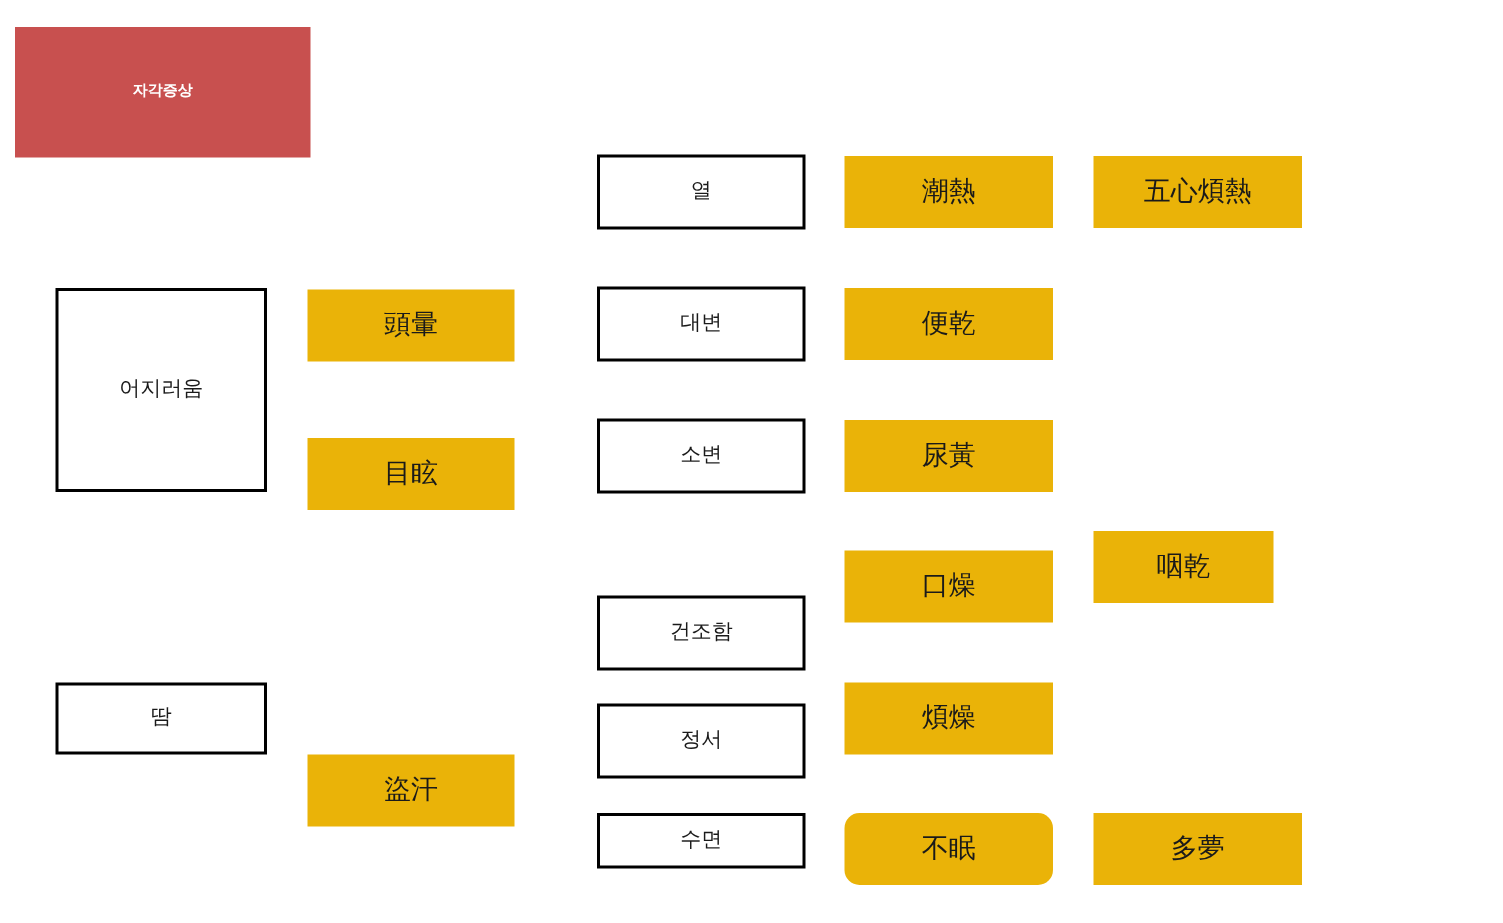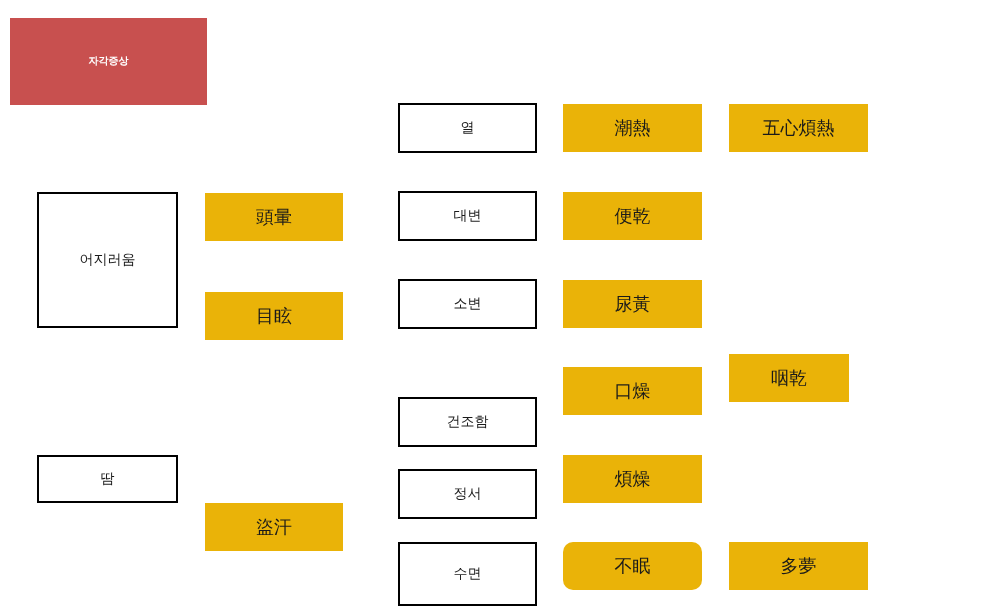--- a/index.html
+++ b/index.html
@@ -67,16 +67,16 @@
     <div class="node pink" style="left: 729px; top: 104px; width: 139px; height: 48px;">五心煩熱</div>
     <div class="node outline" style="left: 398px; top: 191px; width: 139px; height: 50px;">대변</div>
     <div class="node pink" style="left: 563px; top: 192px; width: 139px; height: 48px;">便乾</div>
     <div class="node outline" style="left: 398px; top: 279px; width: 139px; height: 50px;">소변</div>
     <div class="node pink" style="left: 563px; top: 280px; width: 139px; height: 48px;">尿黃</div>
     <div class="node outline" style="left: 398px; top: 355px; width: 139px; height: 50px; margin-top: 42px;">건조함</div>
     <div class="node pink" style="left: 563px; top: 367px; width: 139px; height: 48px;">口燥</div>
     <div class="node pink" style="left: 729px; top: 354px; width: 120px; height: 48px;">咽乾</div>
     <div class="node outline" style="left: 398px; top: 469px; width: 139px; height: 50px;">정서</div>
     <div class="node pink" style="left: 563px; top: 455px; width: 139px; height: 48px;">煩燥</div>
-    <div class="node outline" style="left: 398px; top: 542px; width: 139px; height: 64px;">수면</div>
+    <div class="node outline" style="left: 398px; top: 542px; width: 139px; height: 37px;">수면</div>
     <div class="node pink" style="left: 563px; top: 542px; width: 139px; height: 48px; border-radius: 10px;">不眠</div>
     <div class="node pink" style="left: 729px; top: 542px; width: 139px; height: 48px;">多夢</div>
   </div>
 
 </body></html>

